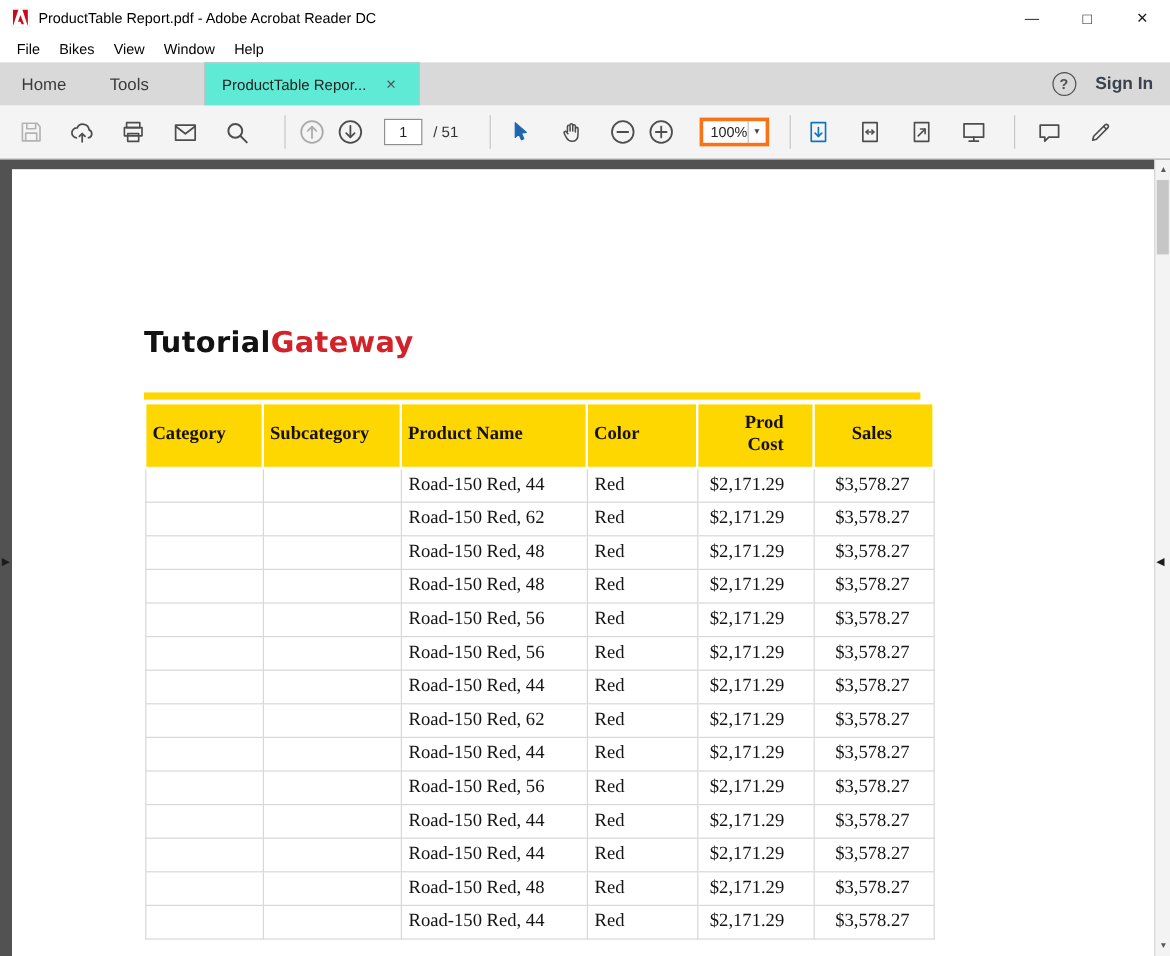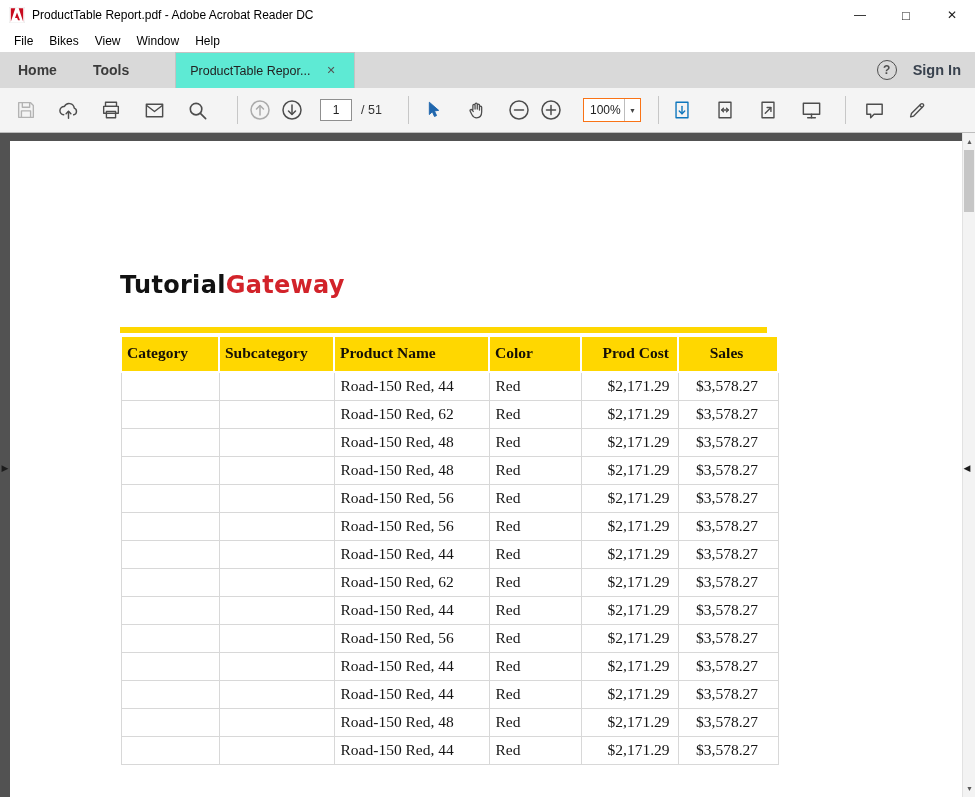--- a/index.html
+++ b/index.html
@@ -18,21 +18,21 @@
 
   
   .menubar { position:absolute; left:0; top:30px; width:975px; height:22px; background:#fff;
              display:flex; align-items:center; padding-left:6px; }
   .menu-item { font-size:12px; color:#000; padding:3px 8px; }
 
   
   .tabbar { position:absolute; left:0; top:52px; width:975px; height:36px; background:#d9d9d9;
             display:flex; align-items:center; }
   .tab-static { height:36px; display:flex; align-items:center; padding:0 18px;
-                font-size:14px; font-weight:bold; color:#3b3b3b; }
+                font-size:14px; font-weight:normal; color:#3b3b3b; }
   .doc-tab { height:36px; margin-left:28px; background:#5eead4; border:1px solid #c3c3c3; border-bottom:none;
              display:flex; align-items:center; padding:0 11px 0 14px; gap:16px; width:180px; }
   .doc-tab-label { font-size:12.5px; color:#222; white-space:nowrap; overflow:hidden; }
   .tab-close { font-size:11px; color:#555; }
   .tabbar-right { margin-left:auto; display:flex; align-items:center; gap:16px; padding-right:14px; }
   .help-circle { width:20px; height:20px; border:1.6px solid #4e4e4e; border-radius:50%;
                  display:flex; align-items:center; justify-content:center;
                  font-size:12px; font-weight:bold; color:#4e4e4e; }
   .signin { font-size:14.5px; font-weight:bold; color:#39424e; }
 
@@ -40,21 +40,21 @@
   .toolbar { position:absolute; left:0; top:88px; width:975px; height:45px; background:#f4f4f4;
              border-bottom:1px solid #bdbdbd; }
   .tb-icon { position:absolute; top:10px; width:24px; height:24px; display:flex;
              align-items:center; justify-content:center; }
   .tb-sep { position:absolute; top:8px; width:1px; height:28px; background:#c7c7c7; }
   .page-input { position:absolute; left:320px; top:11px; width:32px; height:22px;
                 border:1px solid #8f8f8f; background:#fff; text-align:center; font-size:12px;
                 color:#222; font-family:"Liberation Sans", sans-serif; }
   .page-total { position:absolute; left:361px; top:15px; font-size:12.5px; color:#333; }
   .zoom-box { position:absolute; left:583px; top:10px; width:58px; height:24px;
-              border:1px solid #f97316; background:#fff; display:flex; align-items:center; }
+              border:3px solid #f97316; background:#fff; display:flex; align-items:center; }
   .zoom-value { font-size:12px; color:#222; padding-left:6px; flex:1; }
   .zoom-caret { width:16px; height:100%; border-left:1px solid #bdbdbd; display:flex;
                 align-items:center; justify-content:center; font-size:7px; color:#444; }
 
   
   .docarea { position:absolute; left:0; top:133px; width:975px; height:664px; background:#525252; }
   .page { position:absolute; left:10px; top:8px; width:952px; height:656px; background:#ffffff;
           overflow:hidden; }
 
   .left-toggle { position:absolute; left:0; top:322px; width:10px; height:26px;
@@ -84,21 +84,21 @@
   table.product { border-collapse:collapse; font-family:"Liberation Serif","DejaVu Serif", serif;
                   color:#141414; }
   table.product th { background:#ffd700; color:#161006; font-weight:bold; font-size:15.5px;
                      text-align:left; padding:7px 5px 9px 5px; border:2px solid #ffffff; }
   table.product td { border:1px solid #d8d8d8; font-size:15.5px; line-height:20px;
                      padding:3px 6px 4px 6px; background:#fff; }
   table.product .c0 { width:98px; }
   table.product .c1 { width:115px; }
   table.product .c2 { width:155px; }
   table.product .c3 { width:92px; }
-  table.product .c4 { width:97px; text-align:right; padding-right:8px; }
+  table.product .c4 { width:97px; text-align:right; padding-right:24px; }
   table.product .c5 { width:100px; text-align:center; padding-right:8px; }
 
   svg { display:block; }
 </style>
 </head>
 <body>
 
 <div class="titlebar">
   <span class="app-icon">
     <svg width="16" height="16" viewBox="0 0 16 16">

